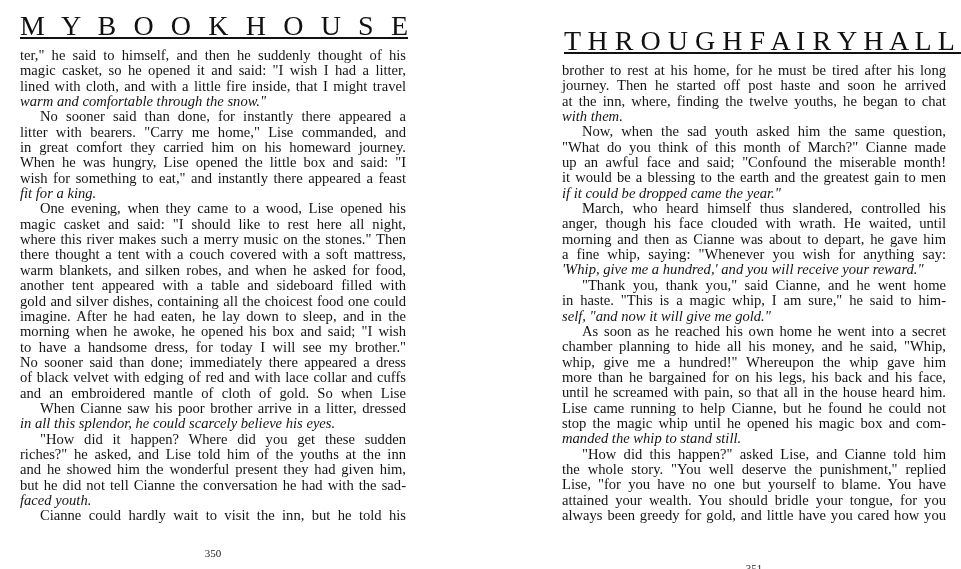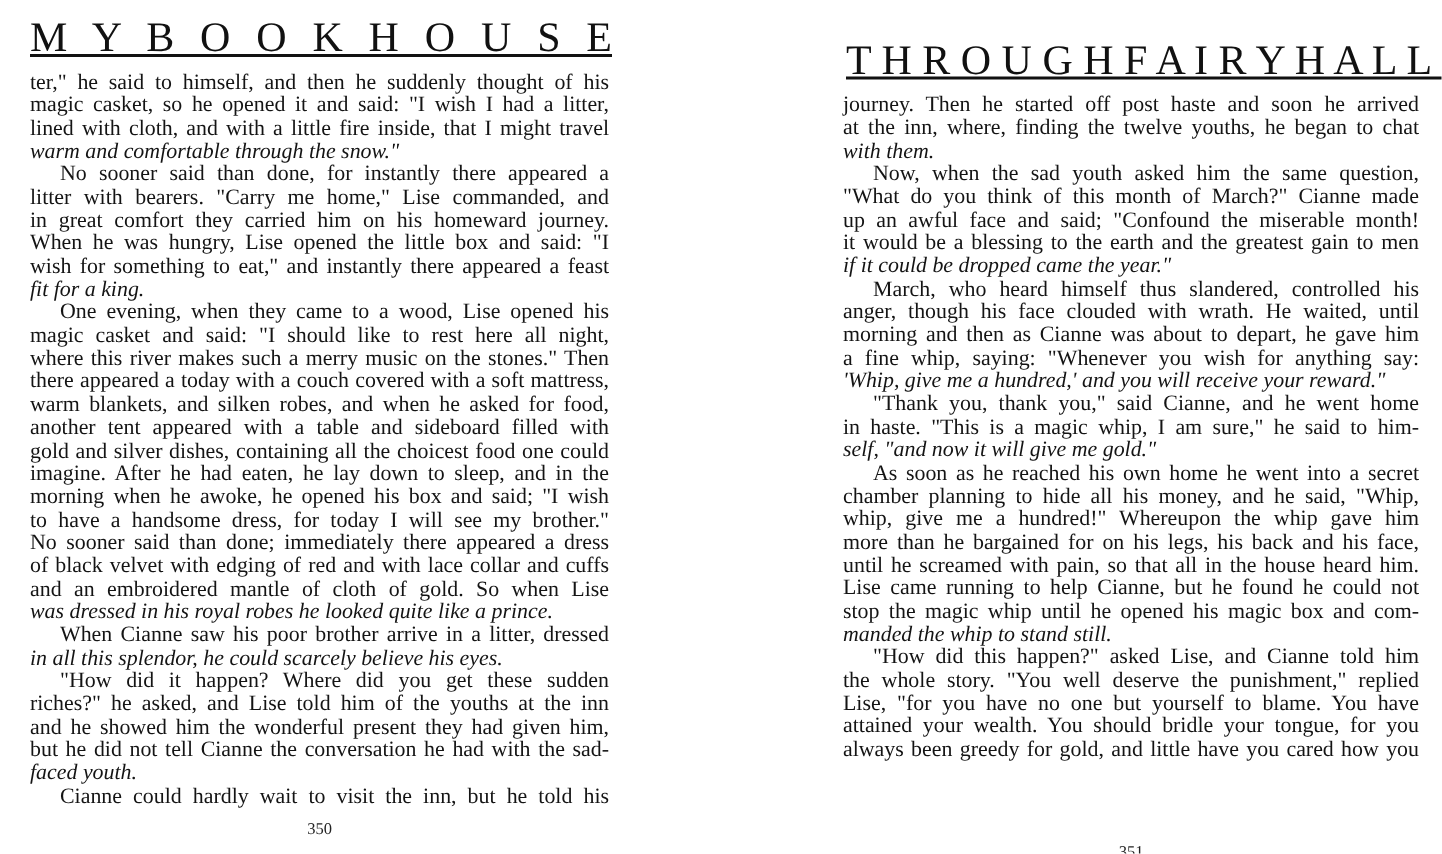--- a/index.html
+++ b/index.html
@@ -43,46 +43,46 @@
       <span class="line last">warm and comfortable through the snow."</span>
       <span class="line indent">No sooner said than done, for instantly there appeared a</span>
       <span class="line">litter with bearers.  "Carry me home," Lise commanded, and</span>
       <span class="line">in great comfort they carried him on his homeward journey.</span>
       <span class="line">When he was hungry, Lise opened the little box and said: "I</span>
       <span class="line">wish for something to eat," and instantly there appeared a feast</span>
       <span class="line last">fit for a king.</span>
       <span class="line indent">One evening, when they came to a wood, Lise opened his</span>
       <span class="line">magic casket and said: "I should like to rest here all night,</span>
       <span class="line">where this river makes such a merry music on the stones."  Then</span>
-      <span class="line">there appeared a today with a couch covered with a soft mattress,</span>
+      <span class="line">there thought a tent with a couch covered with a soft mattress,</span>
       <span class="line">warm blankets, and silken robes, and when he asked for food,</span>
       <span class="line">another tent appeared with a table and sideboard filled with</span>
       <span class="line">gold and silver dishes, containing all the choicest food one could</span>
       <span class="line">imagine.  After he had eaten, he lay down to sleep, and in the</span>
       <span class="line">morning when he awoke, he opened his box and said; "I wish</span>
       <span class="line">to have a handsome dress, for today I will see my brother."</span>
       <span class="line">No sooner said than done; immediately there appeared a dress</span>
       <span class="line">of black velvet with edging of red and with lace collar and cuffs</span>
       <span class="line">and an embroidered mantle of cloth of gold.  So when Lise</span>
-      <span class="line last">was dressed in his royal robes he looked quite like a prince.</span>
       <span class="line indent">When Cianne saw his poor brother arrive in a litter, dressed</span>
       <span class="line last">in all this splendor, he could scarcely believe his eyes.</span>
       <span class="line indent">"How did it happen?  Where did you get these sudden</span>
       <span class="line">riches?" he asked, and Lise told him of the youths at the inn</span>
       <span class="line">and he showed him the wonderful present they had given him,</span>
       <span class="line">but he did not tell Cianne the conversation he had with the sad-</span>
       <span class="line last">faced youth.</span>
       <span class="line indent">Cianne could hardly wait to visit the inn, but he told his</span>
     </div>
   <div class="folio">350</div>
 </div>
 
 <div class="page page-right">
   <div class="running-head">T H R O U G H   F A I R Y   H A L L S</div>
   <div class="body-text">
+      <span class="line">brother to rest at his home, for he must be tired after his long</span>
       <span class="line">journey.  Then he started off post haste and soon he arrived</span>
       <span class="line">at the inn, where, finding the twelve youths, he began to chat</span>
       <span class="line last">with them.</span>
       <span class="line indent">Now, when the sad youth asked him the same question,</span>
       <span class="line">"What do you think of this month of March?" Cianne made</span>
       <span class="line">up an awful face and said; "Confound the miserable month!</span>
       <span class="line">it would be a blessing to the earth and the greatest gain to men</span>
       <span class="line last">if it could be dropped came the year."</span>
       <span class="line indent">March, who heard himself thus slandered, controlled his</span>
       <span class="line">anger, though his face clouded with wrath.  He waited, until</span>

